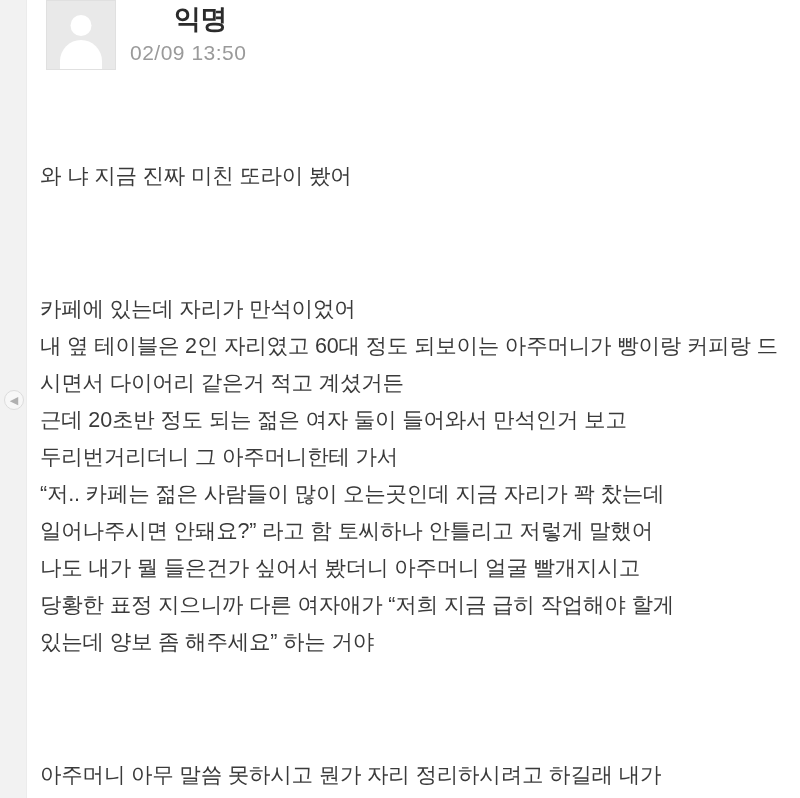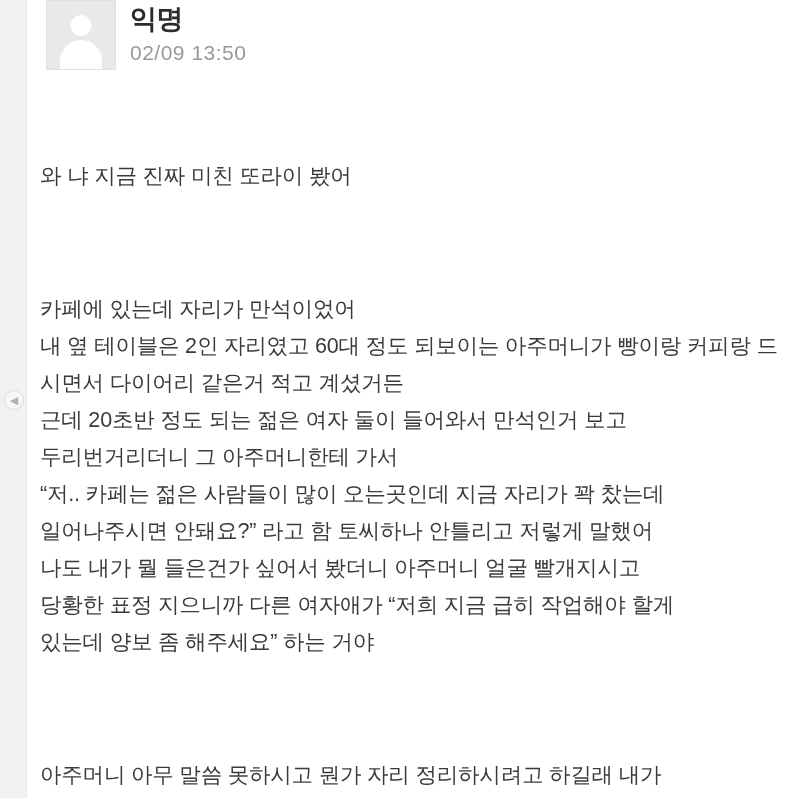--- a/index.html
+++ b/index.html
@@ -86,20 +86,21 @@
     flex-direction: column;
     justify-content: flex-start;
     padding-top: 4px;
   }
   .nickname {
     font-size: 27px;
     font-weight: bold;
     color: #2b2b2b;
     letter-spacing: -0.5px;
     line-height: 1.15;
+    margin-left: 44px;
   }
   .timestamp {
     margin-top: 5px;
     font-size: 21px;
     color: #9a9a9a;
     letter-spacing: 0.5px;
     line-height: 1.2;
   }
   
   .post-body {

